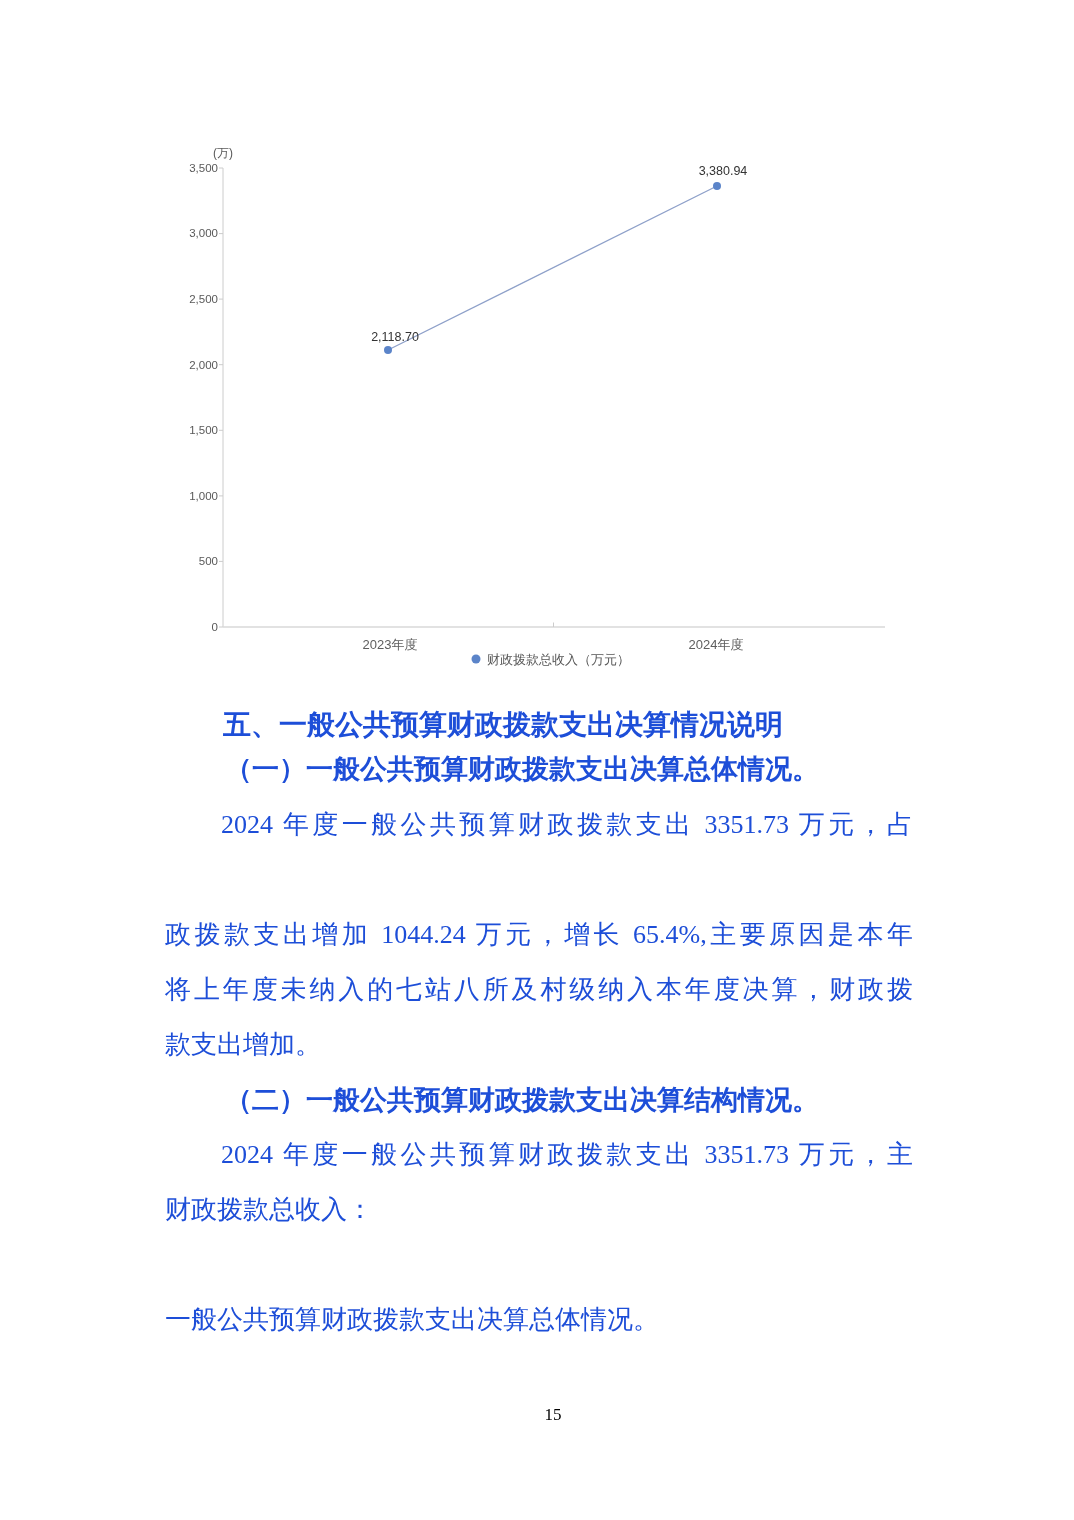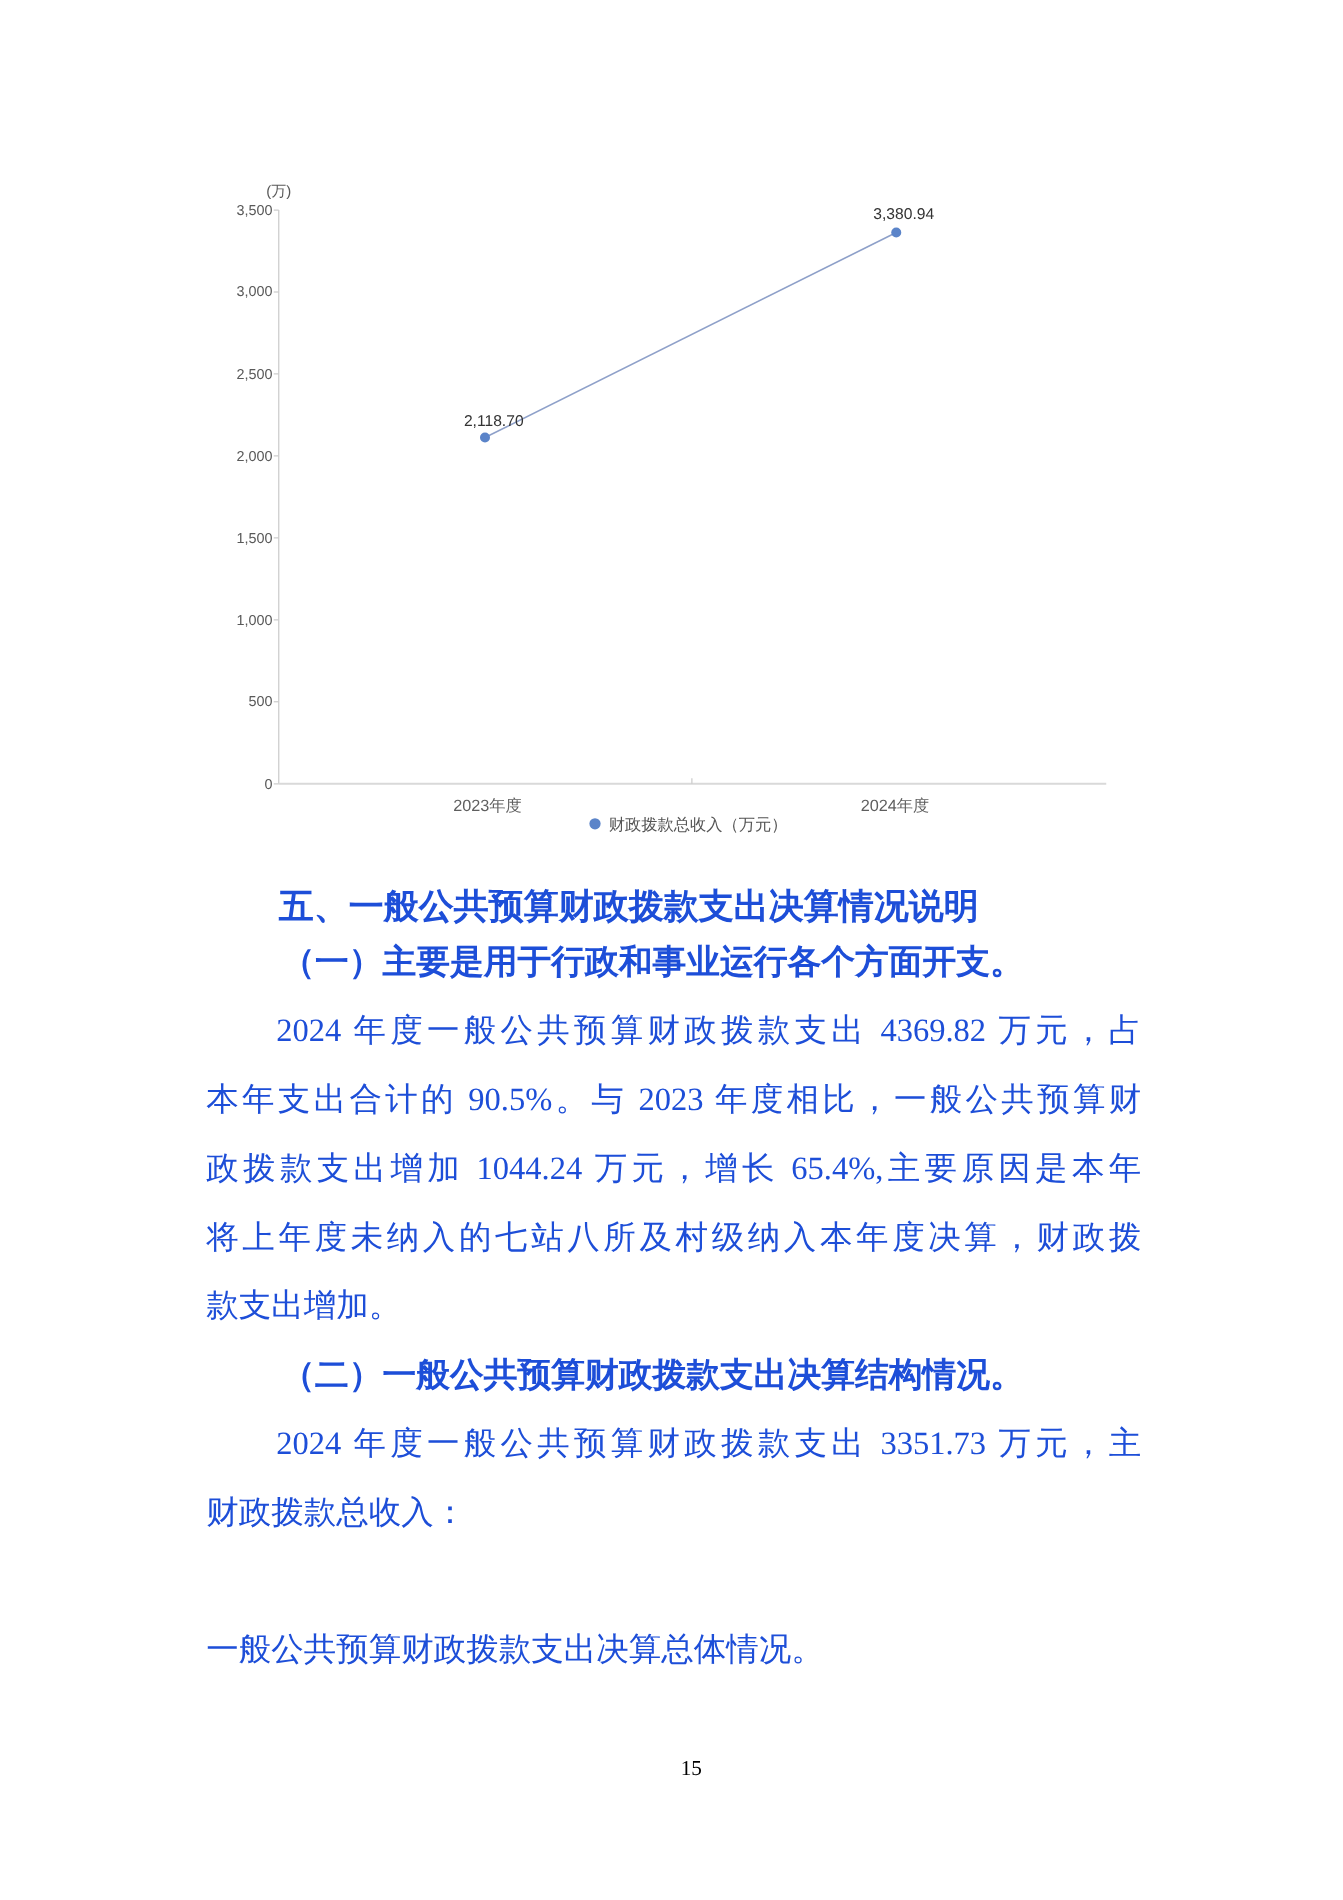--- a/index.html
+++ b/index.html
@@ -112,24 +112,23 @@
       <text class="xlbl" x="205" y="511" text-anchor="middle">2023年度</text>
       <text class="xlbl" x="531" y="511" text-anchor="middle">2024年度</text>
 
       <circle cx="291" cy="521" r="4.5" fill="#5b84c9"></circle>
       <text class="leglbl" x="302" y="526" text-anchor="start">财政拨款总收入（万元）</text>
     </svg>
   </div>
 
   <div class="docline h1" style="top:700px">五、一般公共预算财政拨款支出决算情况说明</div>
 
-  <div class="docline h2" style="top:744px">（一）主要是用于行政和事业运行各个方面开支。</div>
+  <div class="docline h2" style="top:744px">（一）一般公共预算财政拨款支出决算总体情况。</div>
 
-  <div class="docline just indent" style="top:800px">2024 年度一般公共预算财政拨款支出 4369.82 万元，占</div>
-  <div class="docline just" style="top:855px">本年支出合计的 90.5%。与 2023 年度相比，一般公共预算财</div>
+  <div class="docline just indent" style="top:800px">2024 年度一般公共预算财政拨款支出 3351.73 万元，占</div>
   <div class="docline just" style="top:910px">政拨款支出增加 1044.24 万元，增长 65.4%,主要原因是本年</div>
   <div class="docline just" style="top:965px">将上年度未纳入的七站八所及村级纳入本年度决算，财政拨</div>
   <div class="docline" style="top:1020px">款支出增加。</div>
 
   <div class="docline h2" style="top:1075px">（二）一般公共预算财政拨款支出决算结构情况。</div>
 
   <div class="docline just indent" style="top:1130px">2024 年度一般公共预算财政拨款支出 3351.73 万元，主</div>
   <div class="docline" style="top:1185px">财政拨款总收入：</div>
 
   <div class="docline" style="top:1295px">一般公共预算财政拨款支出决算总体情况。</div>

